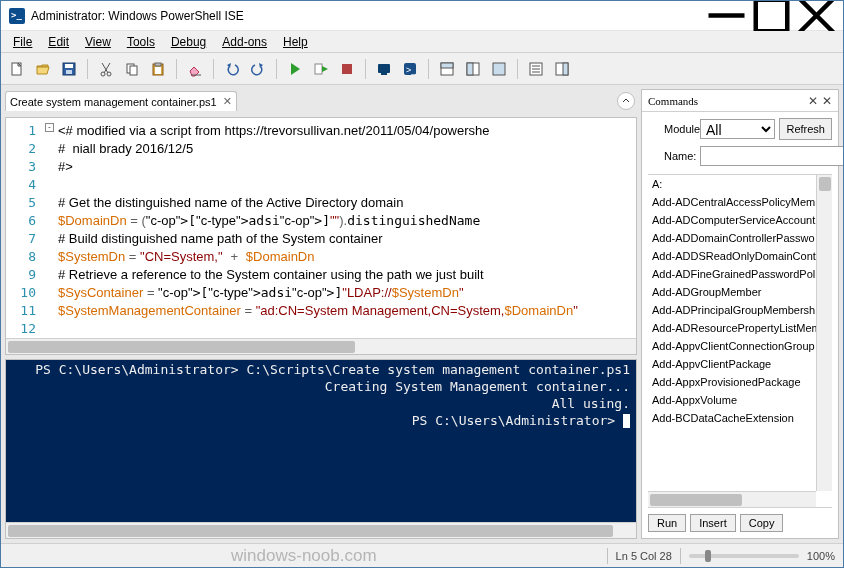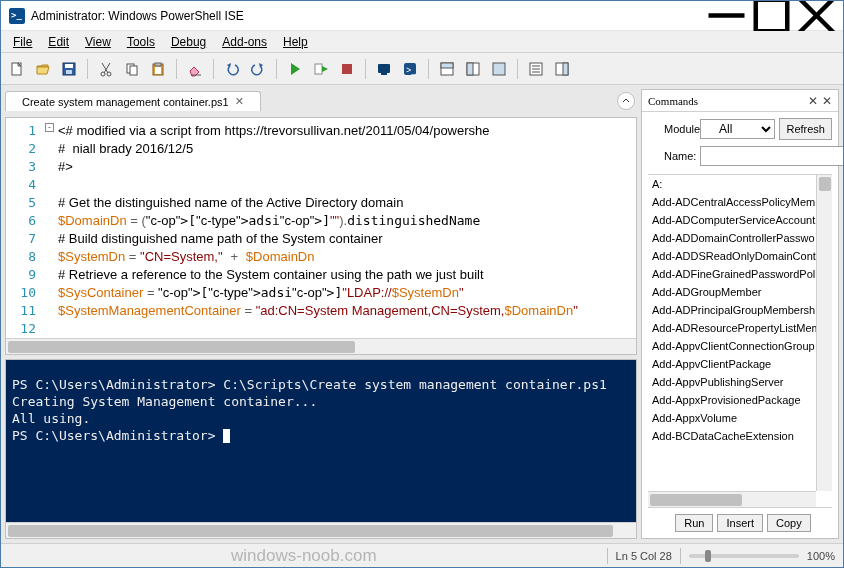--- a/index.html
+++ b/index.html
@@ -24,21 +24,21 @@
     .tbtn svg { width:16px; height:16px; }
     .tsep { width:1px; height:20px; background:#c5c5c5; margin:0 4px; }
 
     
     .main { flex:1; display:flex; background:#e8e8e8; padding:4px; gap:4px; overflow:hidden; }
     .left-col { flex:1; display:flex; flex-direction:column; gap:4px; min-width:0; }
     .right-col { width:198px; display:flex; flex-direction:column; background:#fff; border:1px solid #c0c0c0; }
 
     
     .tabs { height:24px; display:flex; align-items:center; background:#e8e8e8; }
-    .tab { background:#fff; border:1px solid #c0c0c0; border-bottom:none; padding:3px 16px; font-size:11px; display:flex; align-items:center; gap:6px; border-radius:3px 3px 0 0; }
+    .tab { background:#fff; border:1px solid #c0c0c0; border-bottom:none; padding:3px 4px; font-size:11px; display:flex; align-items:center; gap:6px; border-radius:3px 3px 0 0; }
     .tab .x { color:#666; font-size:11px; }
     .tabs .spacer { flex:1; }
     .tabs .collapse-btn { width:18px; height:18px; border:1px solid #c0c0c0; border-radius:9px; background:#fff; display:flex; align-items:center; justify-content:center; font-size:10px; color:#333; margin-right:2px;}
 
     
     .editor { flex:1; background:#fff; border:1px solid #c0c0c0; overflow:hidden; position:relative; display:flex; }
     .gutter { width:38px; background:#fff; padding-top:4px; text-align:right; }
     .gutter div { font:13px Consolas, monospace; color:#2b91af; padding-right:8px; line-height:18px; }
     .fold { width:14px; position:relative; }
     .fold .box { position:absolute; left:1px; width:9px; height:9px; border:1px solid #888; background:#fff; font:8px/7px monospace; text-align:center; color:#555;}
@@ -48,43 +48,43 @@
     .c-var { color:#d66b00; }
     .c-str { color:#8b0000; }
     .c-kw  { color:#00008b; }
     .c-op  { color:#606060; }
     .c-cmdlet { color:#0000ff; }
     .editor .hscroll { position:absolute; bottom:0; left:0; right:0; height:16px; background:#f0f0f0; border-top:1px solid #d0d0d0; }
     .editor .hscroll .thumb { position:absolute; top:2px; left:2px; height:12px; width:55%; background:#c0c0c0; border-radius:2px; }
 
     
     .console { height:180px; background:#012456; border:1px solid #c0c0c0; position:relative; overflow:hidden; }
-    .console .cout { padding:16px 6px; }
+    .console .cout { padding:1px 6px;text-align:right; }
     .console .cline { font:13px Consolas, monospace; color:#eee; line-height:17px; white-space:pre; }
     .console .cursor { display:inline-block; width:7px; height:14px; background:#fefefe; vertical-align:text-bottom;}
     .console .hscroll2 { position:absolute; bottom:0; left:0; right:0; height:16px; background:#f0f0f0; border-top:1px solid #d0d0d0; }
     .console .hscroll2 .thumb { position:absolute; top:2px; left:2px; height:12px; width:96%; background:#c0c0c0; border-radius:2px; }
 
     
     .cmd-head { height:22px; display:flex; align-items:center; gap:4px; padding:0 6px; border-bottom:1px solid #d0d0d0;}
     .cmd-head .title { font-size:11px; flex:1;font-family:Liberation Serif, serif; }
     .cmd-head .x { font-size:12px; color:#444; }
     .cmd-filt { padding:6px 6px 2px; font-size:11px; }
     .cmd-filt .row { display:flex; align-items:center; gap:4px; margin-bottom:6px; }
     .cmd-filt label { width:48px;padding-left:16px; }
-    .cmd-filt select, .cmd-filt input[type=text] { flex:1; font-size:12px; padding:1px 14px; border:1px solid #a0a0a0; height:20px; background:#fff;}
+    .cmd-filt select, .cmd-filt input[type=text] { flex:1; font-size:14px; padding:1px 1px; border:1px solid #a0a0a0; height:20px; background:#fff;}
     .cmd-filt button.refresh { height:22px; font-size:11px; padding:0 6px; border:1px solid #a0a0a0; background:#f0f0f0;}
     .cmd-list { flex:1; overflow:hidden; border-top:1px solid #d0d0d0; border-bottom:1px solid #d0d0d0; margin:0 6px; position:relative; }
     .cmd-list .inner { position:absolute; inset:0; overflow:hidden; }
     .cmd-list .item { font-size:11px; padding:1px 4px; white-space:nowrap; line-height:16px;}
     .cmd-list .vscroll { position:absolute; right:0; top:0; bottom:16px; width:16px; background:#f0f0f0; border-left:1px solid #d0d0d0;}
     .cmd-list .vscroll .vthumb { position:absolute; top:2px; left:2px; width:12px; height:14px; background:#c0c0c0; border-radius:2px;}
     .cmd-list .hscroll3 { position:absolute; left:0; right:16px; bottom:0; height:16px; background:#f0f0f0; border-top:1px solid #d0d0d0;}
     .cmd-list .hscroll3 .hthumb { position:absolute; top:2px; left:2px; height:12px; width:55%; background:#c0c0c0; border-radius:2px;}
-    .cmd-btns { padding:6px; display:flex; gap:4px; justify-content:center;margin-left:6px; }
+    .cmd-btns { padding:6px; display:flex; gap:4px; justify-content:flex-start; }
     .cmd-btns button { font-size:11px; padding:2px 8px; border:1px solid #a0a0a0; background:#f0f0f0; }
 
     
     .status { height:24px; background:#f0f0f0; border-top:1px solid #d0d0d0; display:flex; align-items:center; font-size:11px; color:#444; padding:0 8px; gap:8px; }
     .status .watermark { flex:1; text-align:center; font-size:17px; color:#b5b5b5; font-family:"Segoe UI", sans-serif; }
     .status .zoom-slider { width:110px; height:4px; background:#d0d0d0; position:relative; border-radius:2px;}
     .status .zoom-slider .knob { position:absolute; left:16px; top:-4px; width:6px; height:12px; background:#888; border-radius:2px;}
     .status .sep { width:1px; height:16px; background:#c0c0c0; }
   </style>
 </head>
@@ -331,21 +331,20 @@
           <div class="item">Add-ADCentralAccessPolicyMemb</div>
           <div class="item">Add-ADComputerServiceAccount</div>
           <div class="item">Add-ADDomainControllerPasswo</div>
           <div class="item">Add-ADDSReadOnlyDomainContr</div>
           <div class="item">Add-ADFineGrainedPasswordPolic</div>
           <div class="item">Add-ADGroupMember</div>
           <div class="item">Add-ADPrincipalGroupMembersh</div>
           <div class="item">Add-ADResourcePropertyListMem</div>
           <div class="item">Add-AppvClientConnectionGroup</div>
           <div class="item">Add-AppvClientPackage</div>
-          <div class="item">Add-AppvPublishingServer</div>
           <div class="item">Add-AppxProvisionedPackage</div>
           <div class="item">Add-AppxVolume</div>
           <div class="item">Add-BCDataCacheExtension</div>
         </div>
       <div class="vscroll">
           <div class="vthumb"></div>
         </div>
       <div class="hscroll3">
           <div class="hthumb"></div>
         </div>

